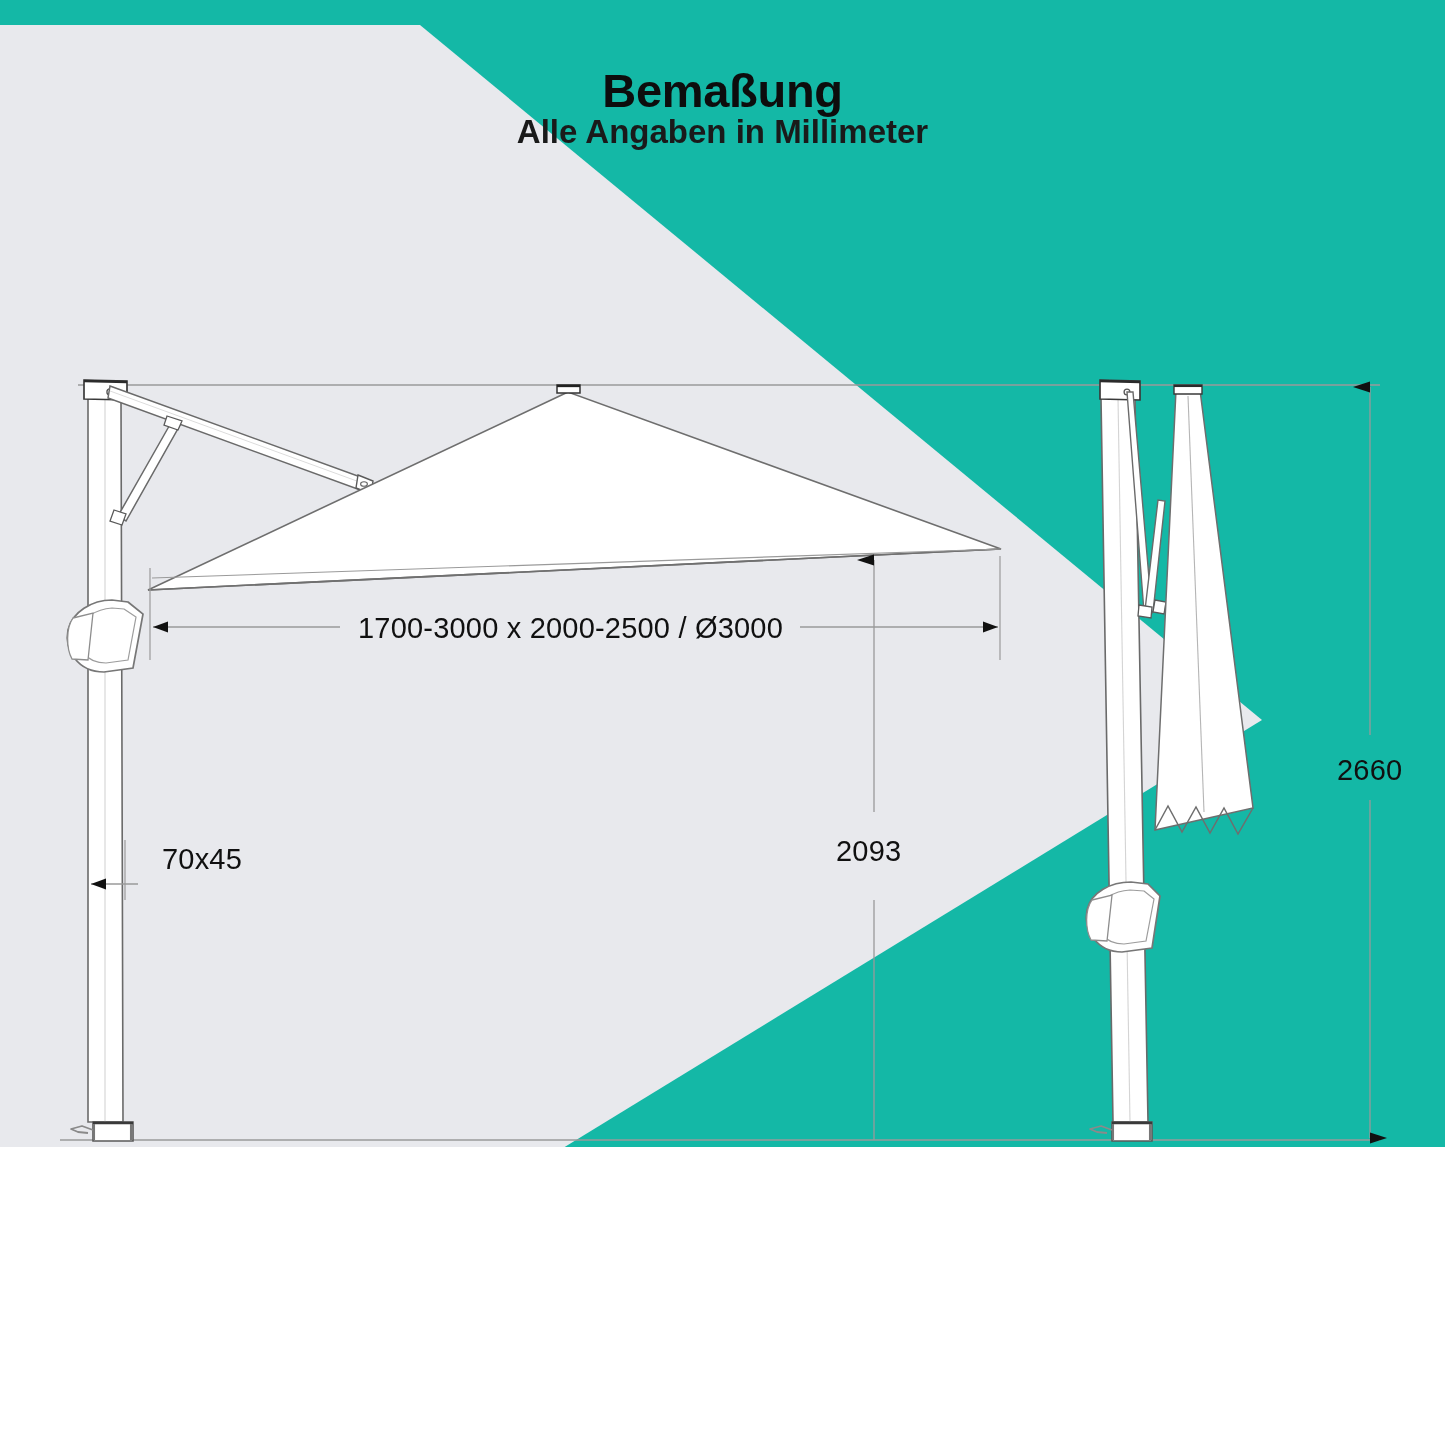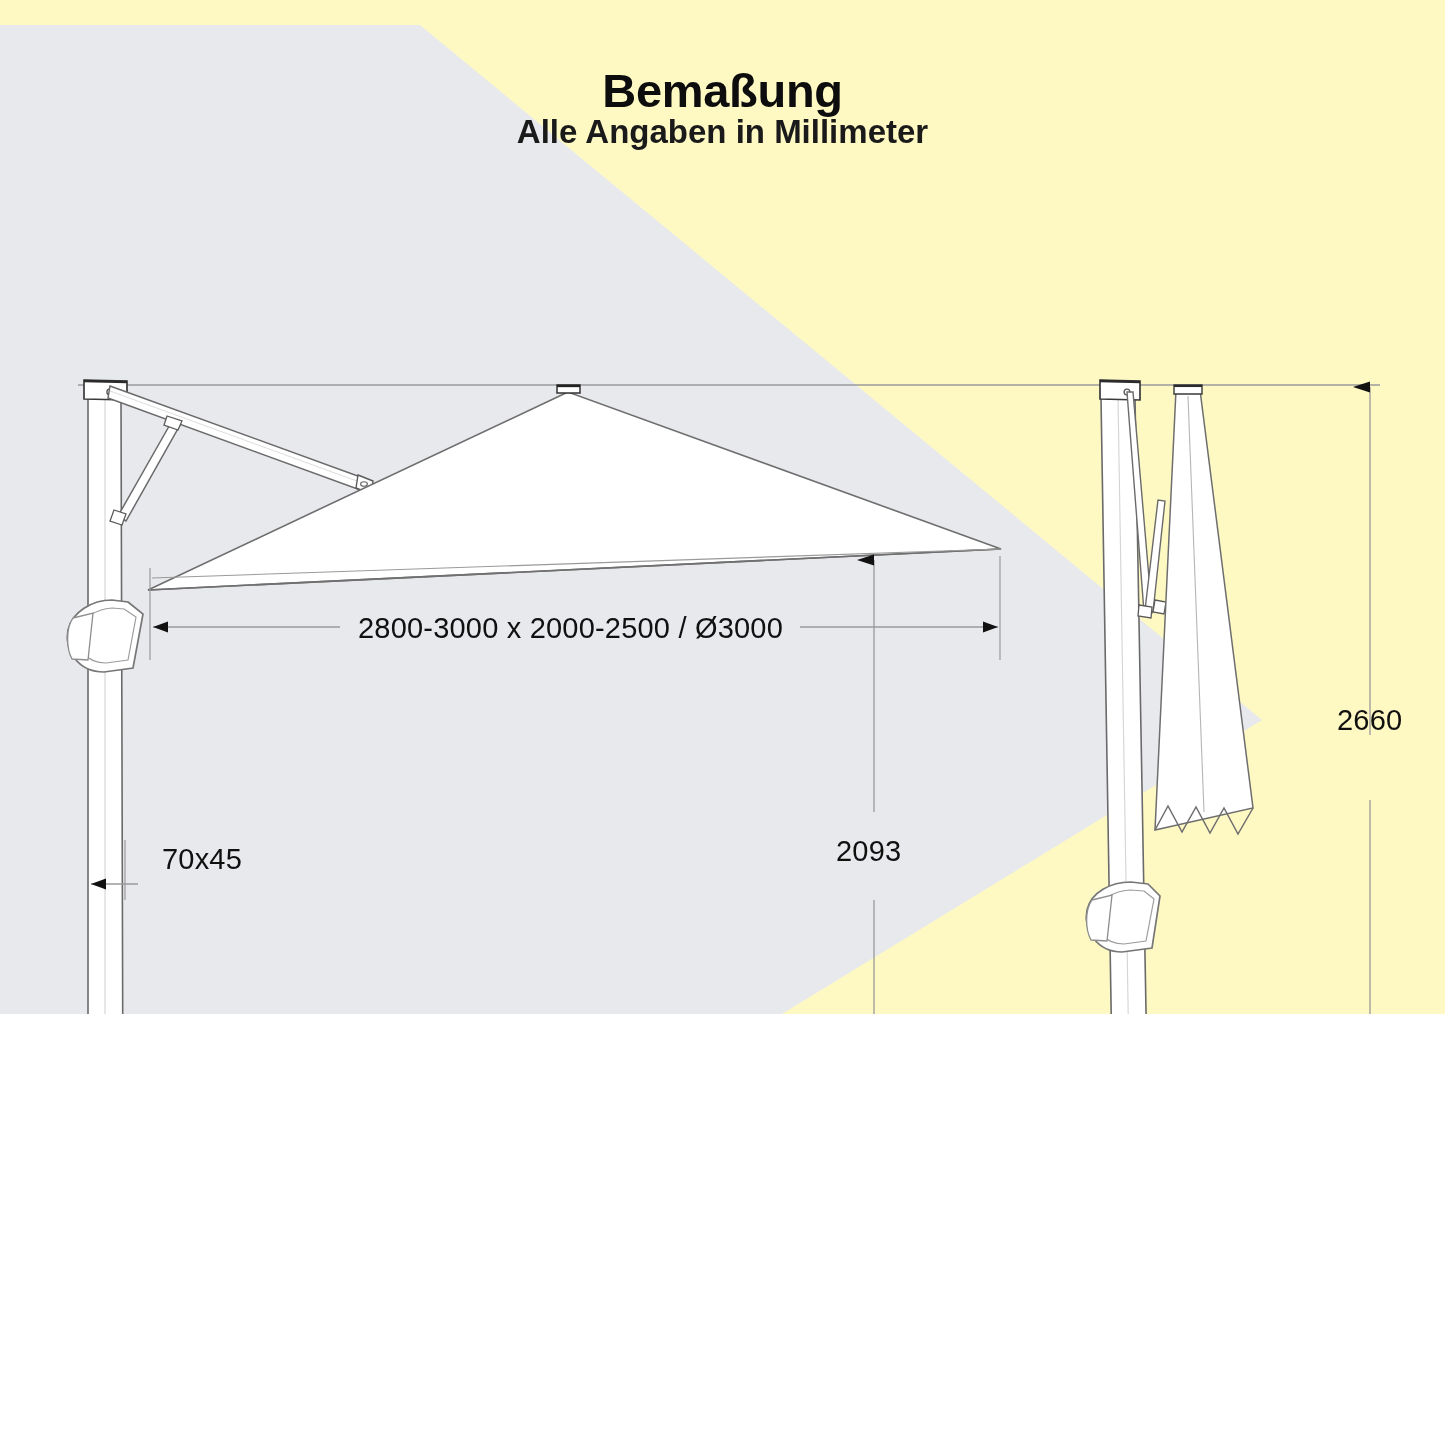--- a/index.html
+++ b/index.html
@@ -6,22 +6,22 @@
     margin: 0;
     padding: 0;
     background: #ffffff;
   }
   body {
     font-family: "Liberation Sans", sans-serif;
   }
   #page {
     position: relative;
     width: 1445px;
-    height: 1014px;
-    background: #fef9c3;
+    height: 1147px;
+    background: #14b8a6;
     overflow: hidden;
   }
   #drawing-svg {
     position: absolute;
     left: 0;
     top: 0;
     width: 1445px;
     height: 1445px;
     display: block;
   }
@@ -56,21 +56,21 @@
   #dim-label-width {
     left: 358px;
     top: 612px;
   }
   #dim-label-height-clearance {
     left: 836px;
     top: 835px;
   }
   #dim-label-total-height {
     left: 1337px;
-    top: 704px;
+    top: 754px;
   }
   #dim-label-mast-profile {
     left: 126px;
     top: 843px;
     margin-left: 36px;
   }
 </style>
 </head>
 <body>
 
@@ -239,21 +239,21 @@
       <line x1="138" y1="884" x2="91" y2="884" stroke="#9a9a9a" stroke-width="1.3" marker-end="url(#arrowL)"></line>
     </g>
 
   </svg>
 
   <div class="title-block">
     <div class="title-main">Bemaßung</div>
     <div class="title-sub">Alle Angaben in Millimeter</div>
   </div>
 
-  <div class="dim-label" id="dim-label-width">2800-3000 x 2000-2500 / Ø3000</div>
+  <div class="dim-label" id="dim-label-width">1700-3000 x 2000-2500 / Ø3000</div>
 
   <div class="dim-label" id="dim-label-height-clearance">2093</div>
 
   <div class="dim-label" id="dim-label-total-height">2660</div>
 
   <div class="dim-label" id="dim-label-mast-profile">70x45</div>
 
 </div>
 
 </body></html>

